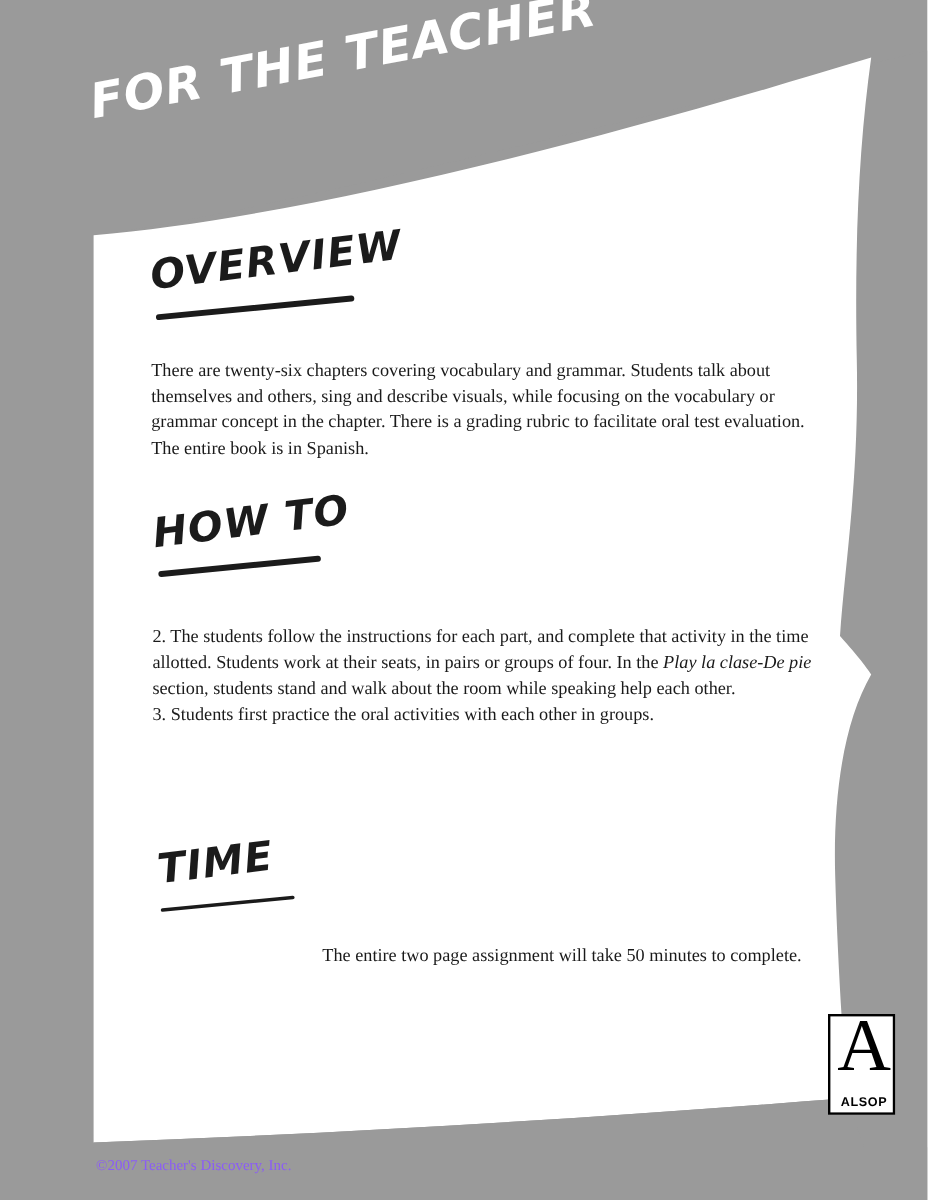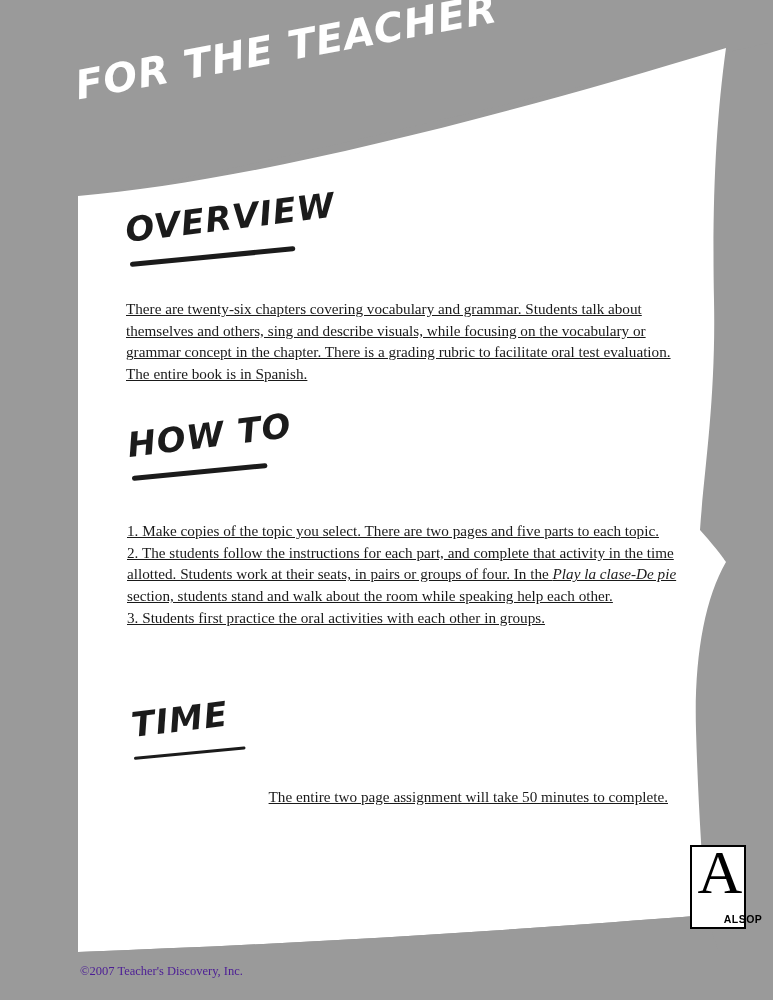--- a/index.html
+++ b/index.html
@@ -75,21 +75,20 @@
   
   .body-text {
     position: absolute;
     font-family: "Liberation Serif", serif;
     font-size: 15.2px;
     line-height: 1.43;
     color: #1a1a1a;
   }
   .body-text p {
     margin: 0;
-    text-decoration: underline;
   }
   .body-text .it {
     font-style: italic;
   }
   
   .logo-box {
     position: absolute;
     left: 690px;
     top: 845px;
     width: 56px;
@@ -113,30 +112,29 @@
     position: absolute;
     left: 0;
     bottom: 2px;
     width: 56px;
     text-align: center;
     font-family: "Liberation Sans", sans-serif;
     font-weight: bold;
     font-size: 10.5px;
     letter-spacing: 0.5px;
     color: #000;
-    padding-left: 23px;
   }
   
   .footer-left {
     position: absolute;
     left: 80px;
     top: 964px;
     font-family: "Liberation Serif", serif;
     font-size: 12.5px;
-    color: #4c1d95;
+    color: #8b5cf6;
   }
   .footer-center {
     position: absolute;
     left: 318px;
     top: 1001px;
     font-family: Liberation Serif, serif;
     font-size: 15px;
     color: #1a1a1a;
   }
 </style>
@@ -176,21 +174,20 @@
   <div class="head-underline" style="left:130px; top:262px; width:166px;"></div>
 
   <div class="body-text" style="left:126px; top:298px; width:560px;">
     <p>There are twenty-six chapters covering vocabulary and grammar. Students talk about themselves and others, sing and describe visuals, while focusing on the vocabulary or grammar concept in the chapter. There is a grading rubric to facilitate oral test evaluation. The entire book is in Spanish.</p>
   </div>
 
   <div class="section-head" style="left:130px; top:425px;">HOW TO</div>
   <div class="head-underline" style="left:132px; top:476px; width:136px;"></div>
 
   <div class="body-text" style="left:127px; top:520px; width:553px;">
-    <p>1. Make copies of the topic you select. There are two pages and five parts to each topic.</p>
     <p><span>2. The students follow the instructions for each part, and complete that activity in the time allotted. Students work at their seats, in pairs or groups of four. In the </span><span class="it">Play la clase-De pie</span><span> section, students stand and walk about the room while speaking help each other.</span></p>
     <p>3. Students first practice the oral activities with each other in groups.</p>
   </div>
 
   <div class="section-head" style="left:134px; top:705px;">TIME</div>
   <div class="head-underline thin" style="left:134px; top:757px; width:112px;"></div>
 
   <div class="body-text" style="left:128px; top:786px; width:540px;text-align:right;">
     <p>The entire two page assignment will take 50 minutes to complete.</p>
   </div>

